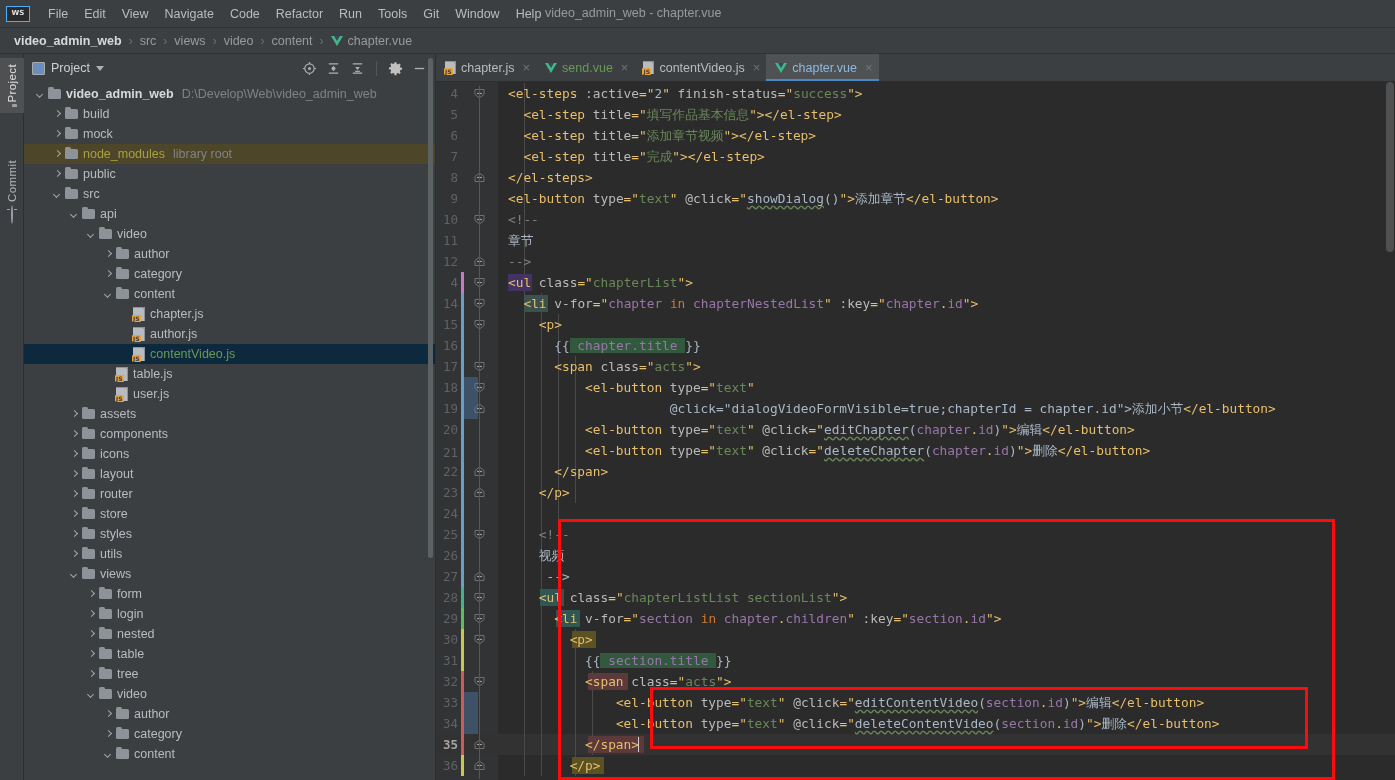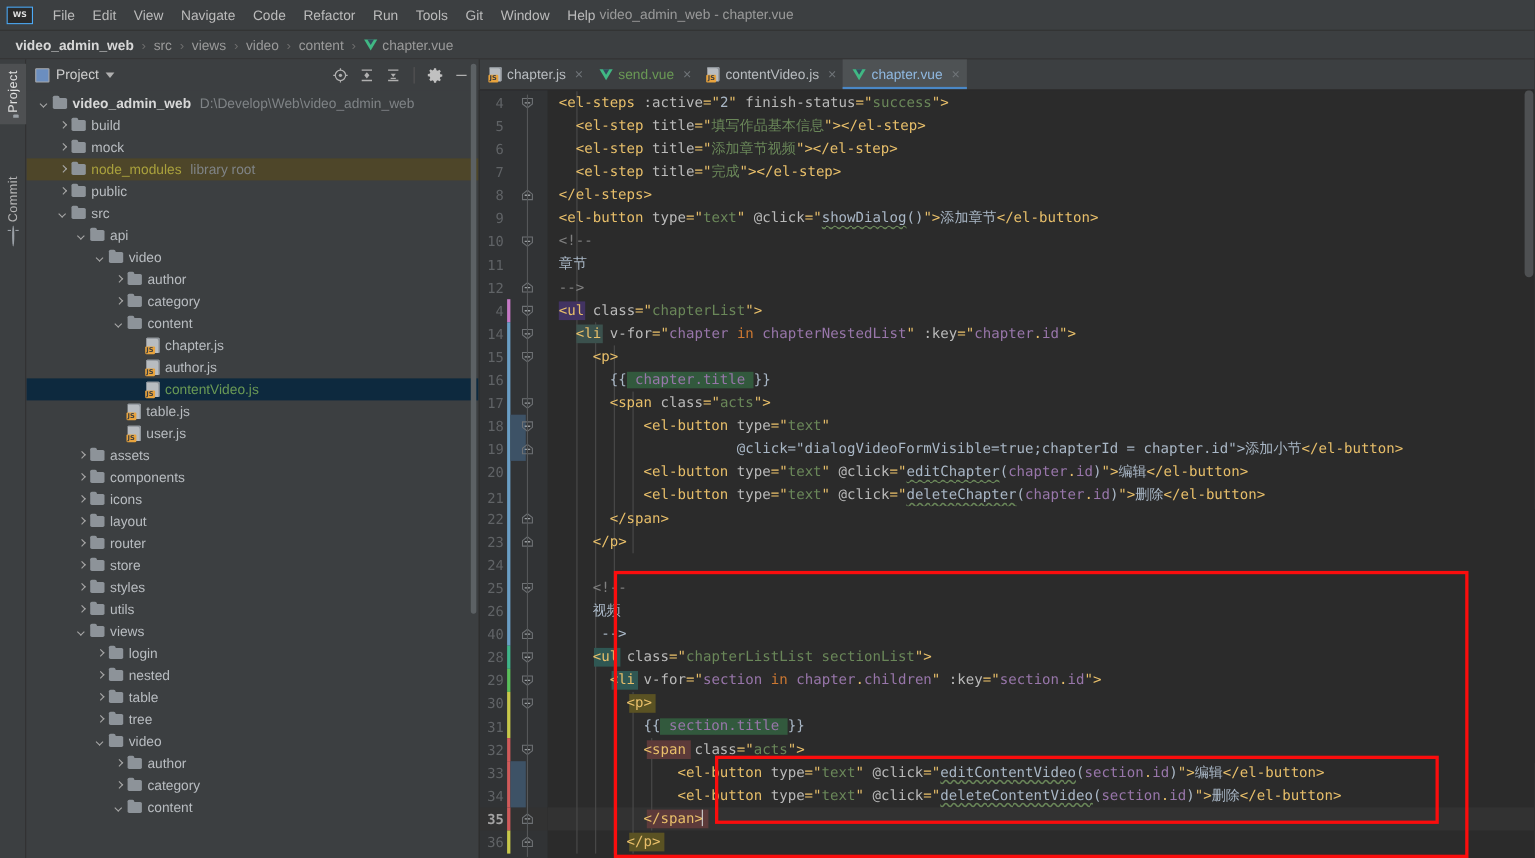--- a/index.html
+++ b/index.html
@@ -491,20 +491,25 @@
         </div>
         <div class="row" style="padding-left: 46px;">
           <span class="arrow r"></span>
           <span class="fico"></span>
           <span class="lbl">utils</span>
         </div>
         <div class="row" style="padding-left: 46px;">
           <span class="arrow d"></span>
           <span class="fico"></span>
           <span class="lbl">views</span>
+        </div>
+        <div class="row" style="padding-left: 63px;">
+          <span class="arrow r"></span>
+          <span class="fico"></span>
+          <span class="lbl">form</span>
         </div>
         <div class="row" style="padding-left: 63px;">
           <span class="arrow r"></span>
           <span class="fico"></span>
           <span class="lbl">login</span>
         </div>
         <div class="row" style="padding-left: 63px;">
           <span class="arrow r"></span>
           <span class="fico"></span>
           <span class="lbl">nested</span>
@@ -596,21 +601,21 @@
           <div class="gnum" style="top: 274px;">17</div>
           <div class="gnum" style="top: 295px;">18</div>
           <div class="gnum" style="top: 316px;">19</div>
           <div class="gnum" style="top: 337px;">20</div>
           <div class="gnum" style="top: 360px;">21</div>
           <div class="gnum" style="top: 379px;">22</div>
           <div class="gnum" style="top: 400px;">23</div>
           <div class="gnum" style="top: 421px;">24</div>
           <div class="gnum" style="top: 442px;">25</div>
           <div class="gnum" style="top: 463px;">26</div>
-          <div class="gnum" style="top: 484px;">40</div>
+          <div class="gnum" style="top: 484px;">27</div>
           <div class="gnum" style="top: 505px;">28</div>
           <div class="gnum" style="top: 526px;">29</div>
           <div class="gnum" style="top: 547px;">30</div>
           <div class="gnum" style="top: 568px;">31</div>
           <div class="gnum" style="top: 589px;">32</div>
           <div class="gnum" style="top: 610px;">33</div>
           <div class="gnum" style="top: 631px;">34</div>
           <div class="gnum cur" style="top: 652px;">35</div>
           <div class="gnum" style="top: 673px;">36</div>
           <div class="fold" style="top: 1px;">

